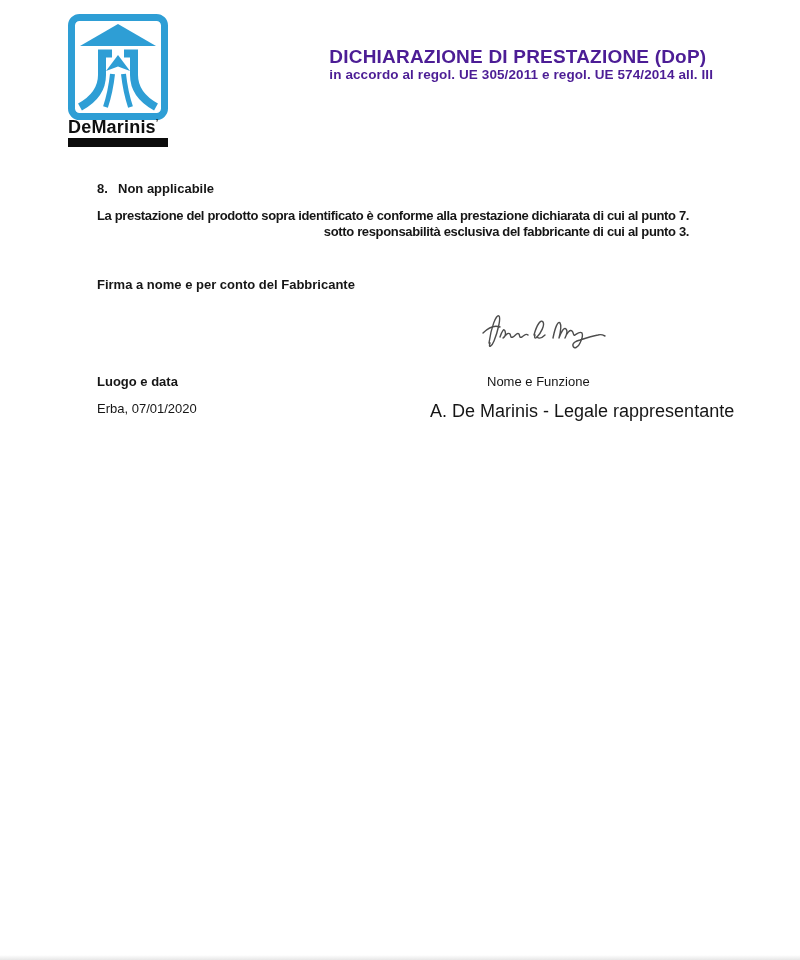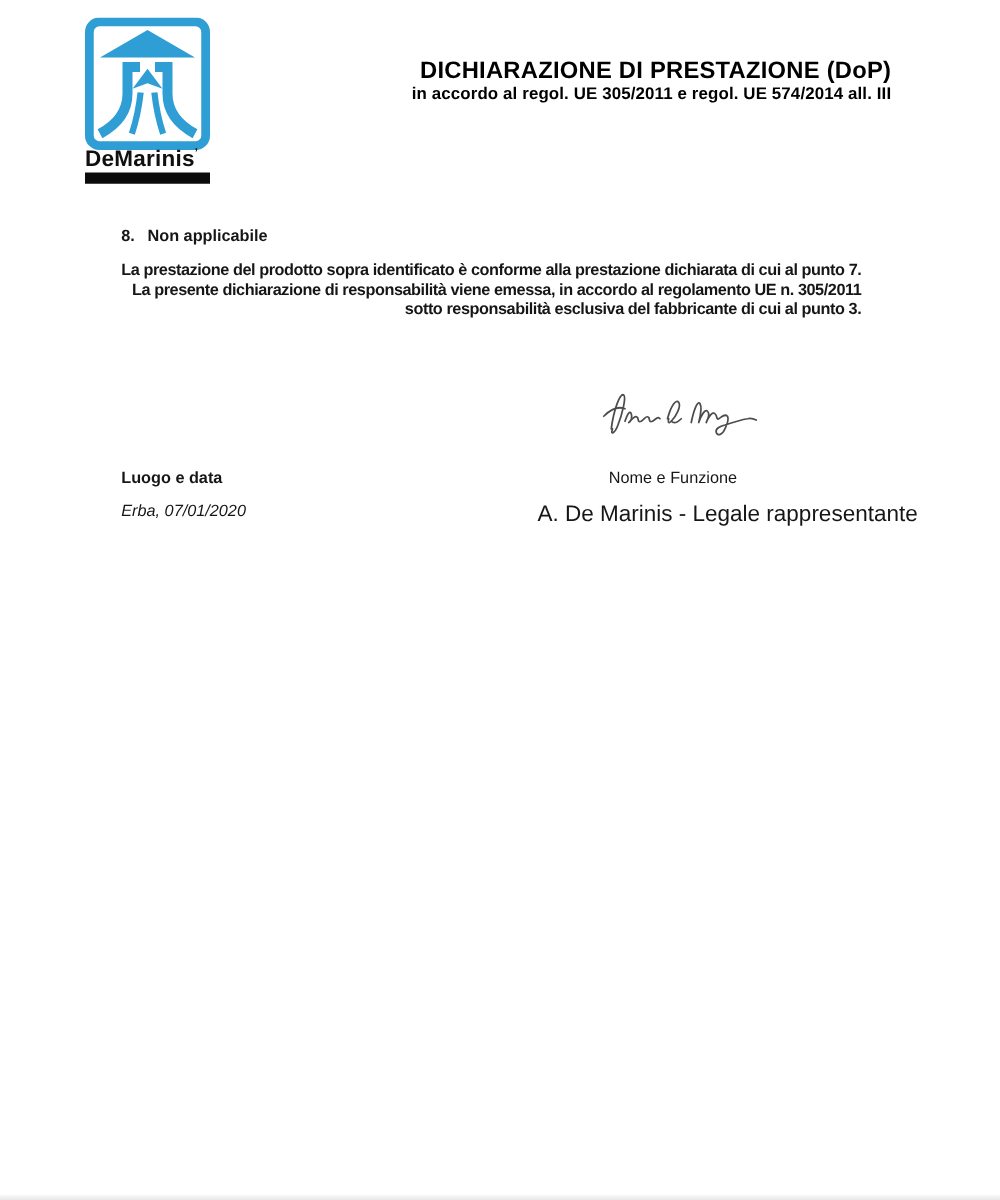--- a/index.html
+++ b/index.html
@@ -19,42 +19,42 @@
   .logo { position:absolute; left:68px; top:14px; width:82px; }
   .logo svg.mark { display:block; width:100px; height:106px; }
   .logo-word {
     margin-top:-3px; font-weight:700; font-size:18px; letter-spacing:0.2px;
     color:#101010; white-space:nowrap; line-height:20px;
   }
   .logo-word sup { font-size:9px; vertical-align:top; line-height:10px; }
   .logo-bar { width:100px; height:9px; background:#0c0c0c; margin-top:1px; }
 
   
-  .header-block { position:absolute; top:46px; right:87px; text-align:right; color:#000000;margin-left:17px; }
+  .header-block { position:absolute; top:46px; right:87px; color:#4c1d95;margin-left:17px; }
   .doc-title   { font-size:19px;  font-weight:700; line-height:21px; letter-spacing:0.2px; white-space:nowrap; }
   .doc-subtitle{ font-size:13.5px;font-weight:700; line-height:16px; letter-spacing:0.1px; white-space:nowrap; }
   .doc-number  { font-size:19.5px;font-weight:700; line-height:21px; letter-spacing:1px; margin-top:2px; white-space:nowrap; }
 
   
   .item-line { position:absolute; left:97px; top:181px; font-size:13px; font-weight:700; white-space:nowrap; }
   .item-line .num { display:inline-block; min-width:21px; }
 
   .paragraph { position:absolute; left:97px; top:208px; font-size:13px; font-weight:700;
                line-height:15.5px; letter-spacing:-0.35px; }
   .paragraph div { white-space:nowrap;text-align:right; }
 
   .firma-caption { position:absolute; left:97px; top:277px; font-size:13px; font-weight:700; white-space:nowrap; }
 
   .signature { position:absolute; left:479px; top:306px; width:138px; height:46px; }
   .signature svg { display:block; width:138px; height:46px; }
 
   
   .label-left  { position:absolute; left:97px;  top:374px; font-size:13px; font-weight:700; white-space:nowrap; }
   .label-right { position:absolute; left:487px; top:374px; font-size:13px; font-weight:400; white-space:nowrap; }
-  .value-left  { position:absolute; left:97px;  top:401px; font-size:13px; font-weight:400; white-space:nowrap;font-style:italic; }
+  .value-left  { position:absolute; left:97px;  top:401px; font-size:13px; font-weight:400; white-space:nowrap; }
   .value-right { position:absolute; left:430px; top:401px; font-size:18px; font-weight:400; white-space:nowrap; }
 </style>
 </head>
 <body>
 
 <div class="page">
 
   <div class="logo">
     <svg class="mark" viewBox="0 0 100 106" aria-hidden="true">
       <g fill="#2e9ed5" stroke="none">
@@ -75,24 +75,24 @@
     <div class="doc-title">DICHIARAZIONE DI PRESTAZIONE (DoP)</div>
     <div class="doc-subtitle">in accordo al regol. UE 305/2011 e regol. UE 574/2014 all. III</div>
   </div>
 
   <div class="item-line">
     <span class="num">8.</span><span>Non applicabile</span>
   </div>
 
   <div class="paragraph">
     <div>La prestazione del prodotto sopra identificato è conforme alla prestazione dichiarata di cui al punto 7.</div>
-    <div>La presente dichiarazione di responsabilità viene emessa, in accordo al regolamento UE n. 305/2011</div>
     <div>sotto responsabilità esclusiva del fabbricante di cui al punto 3.</div>
   </div>
 
+  <div class="firma-caption">Firma a nome e per conto del Fabbricante</div>
 
   <div class="signature">
     <svg viewBox="0 0 138 46" aria-hidden="true">
       <g fill="none" stroke="#4d4d4d" stroke-width="1.4" stroke-linecap="round" stroke-linejoin="round">
         <path d="M10,37 C12,22 17,8 20,10 C22,12 19,25 15,35 C13,40 9,43 11,37"></path>
         <path d="M4,27 C10,21 16,19 21,21"></path>
         <path d="M21,31 C23,25 25,22 26,25 C27,28 26,31 24,32 C27,29 29,26 31,28 C32,30 31,32 34,31 C37,29 38,26 40,28 C41,30 40,32 43,31 C46,29 47,27 49,29"></path>
         <path d="M55,29 C58,18 62,13 64,16 C66,19 62,27 58,31 C56,33 55,32 56,29"></path>
         <path d="M58,31 C60,33 63,32 66,29"></path>
         <path d="M74,32 C76,22 79,14 81,17 C83,20 81,28 80,32 C82,26 85,21 87,23 C89,25 87,30 86,32 C88,27 91,23 93,25 C95,27 94,30 96,29 C99,27 101,25 103,27 C104,29 103,33 101,37 C99,42 95,43 94,40 C93,37 97,35 101,34 C107,32 113,30 119,29 C122,28 124,29 126,30"></path>

